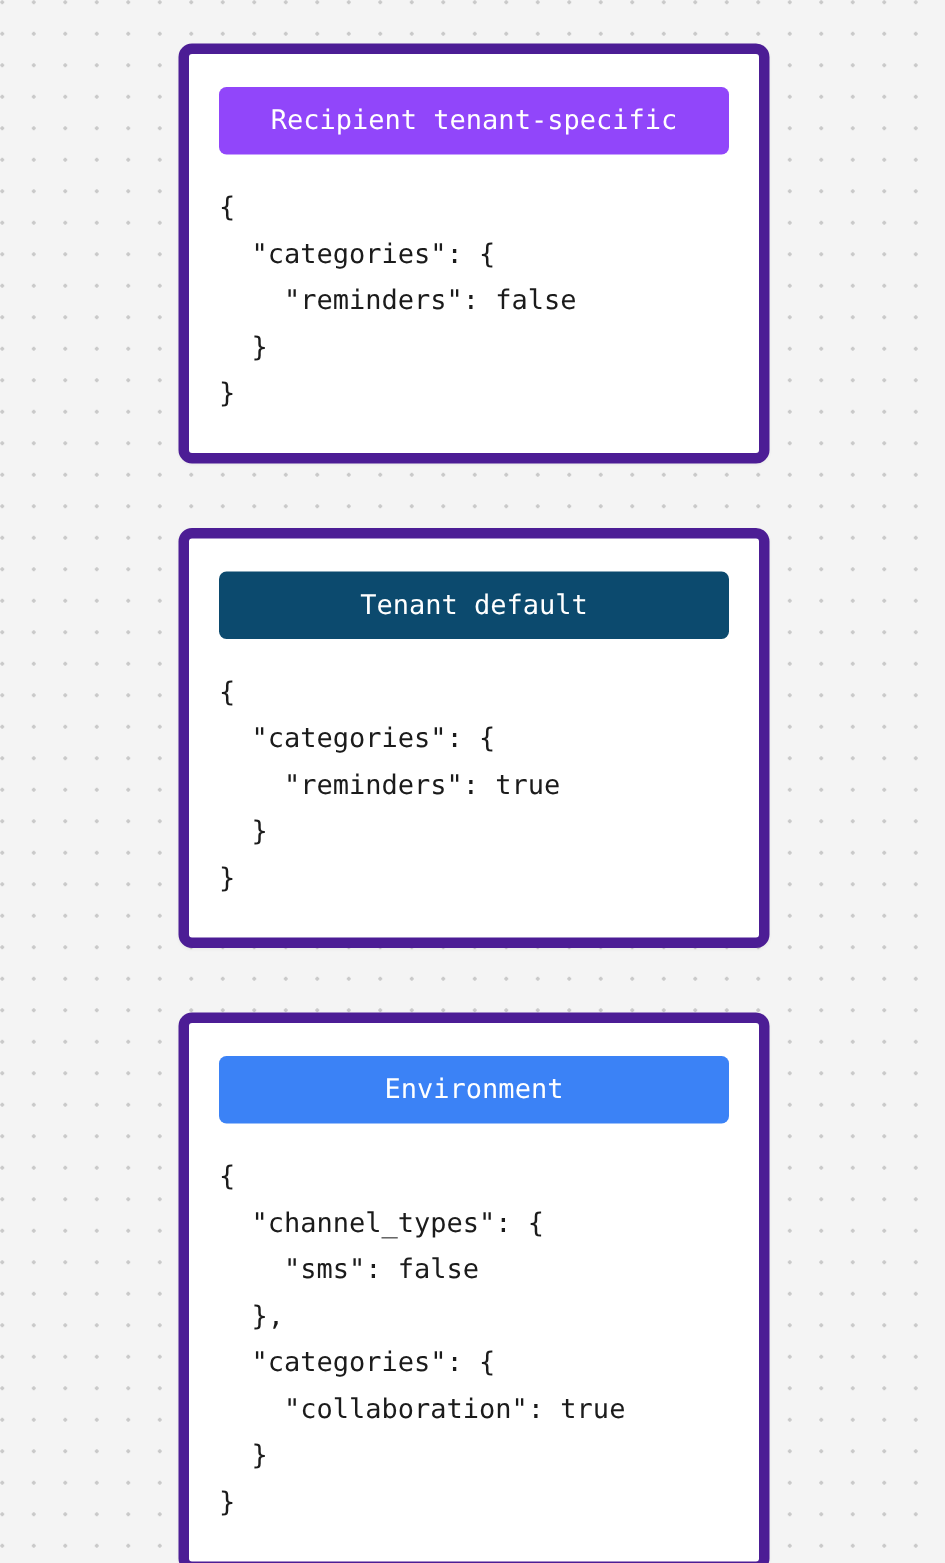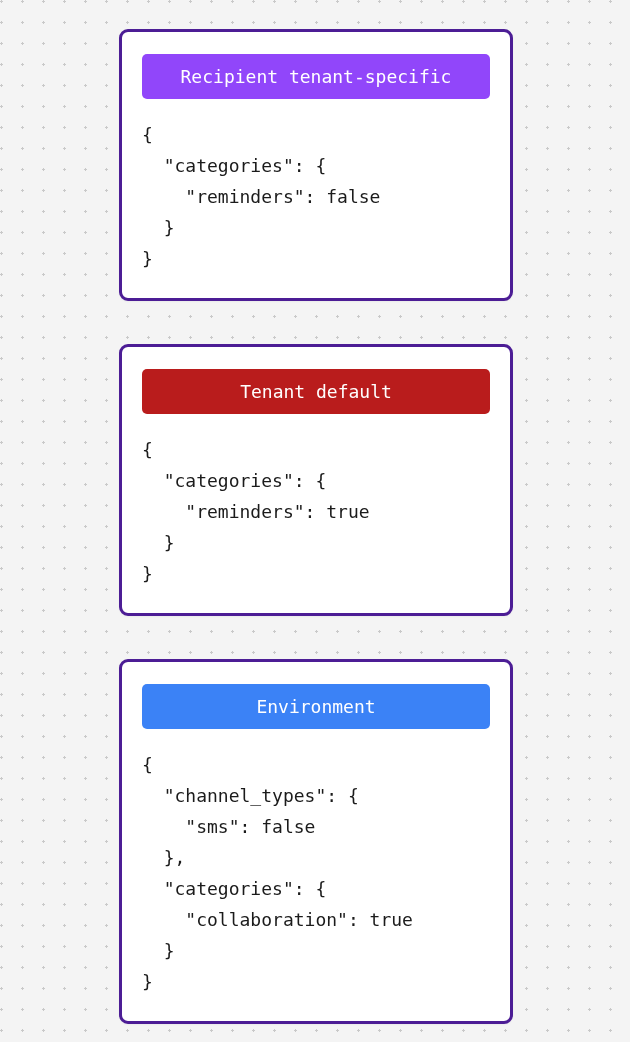--- a/index.html
+++ b/index.html
@@ -26,21 +26,21 @@
     width: 394px;
     display: flex;
     flex-direction: column;
     gap: 43px;
   }
 
   .card {
     box-sizing: border-box;
     width: 394px;
     background: #ffffff;
-    border: 3px solid #4c1d95;
+    border: 7px solid #4c1d95;
     border-radius: 9px;
     padding: 22px 20px 24px 20px;
     box-shadow: 0 1px 2px rgba(0,0,0,0.04);
   }
 
   .card-header {
     box-sizing: border-box;
     height: 45px;
     border-radius: 5px;
     display: flex;
@@ -73,21 +73,21 @@
   <section class="card">
     <div class="card-header" style="background-color: rgb(145, 70, 250);">Recipient tenant-specific</div>
     <pre class="card-body">{
   "categories": {
     "reminders": false
   }
 }</pre>
   </section>
 
   <section class="card">
-    <div class="card-header" style="background-color: #b91c1c;">Tenant default</div>
+    <div class="card-header" style="background-color: #0c4a6e;">Tenant default</div>
     <pre class="card-body">{
   "categories": {
     "reminders": true
   }
 }</pre>
   </section>
 
   <section class="card">
     <div class="card-header" style="background-color: #3b82f6;">Environment</div>
     <pre class="card-body">{

